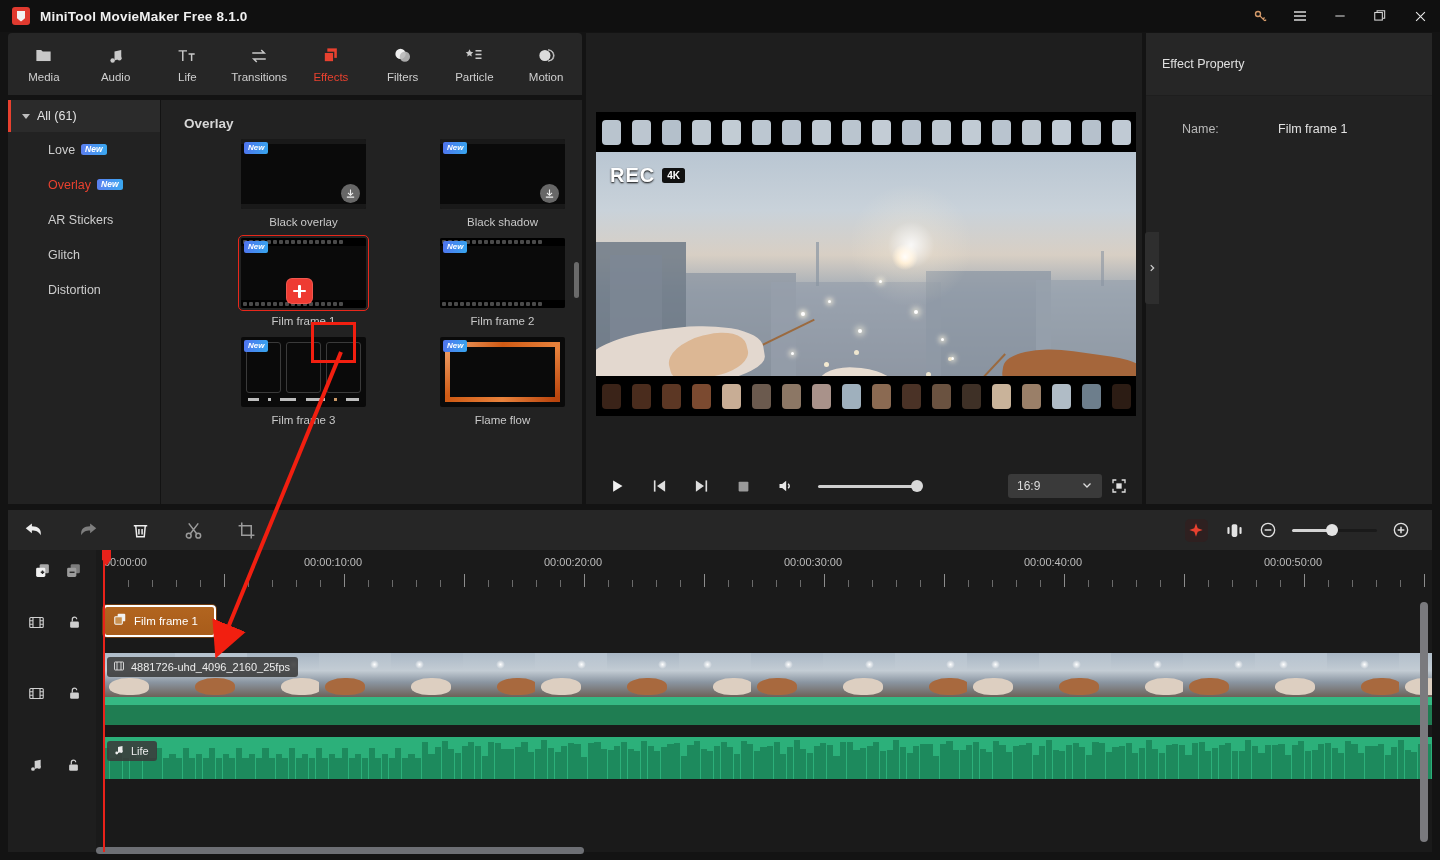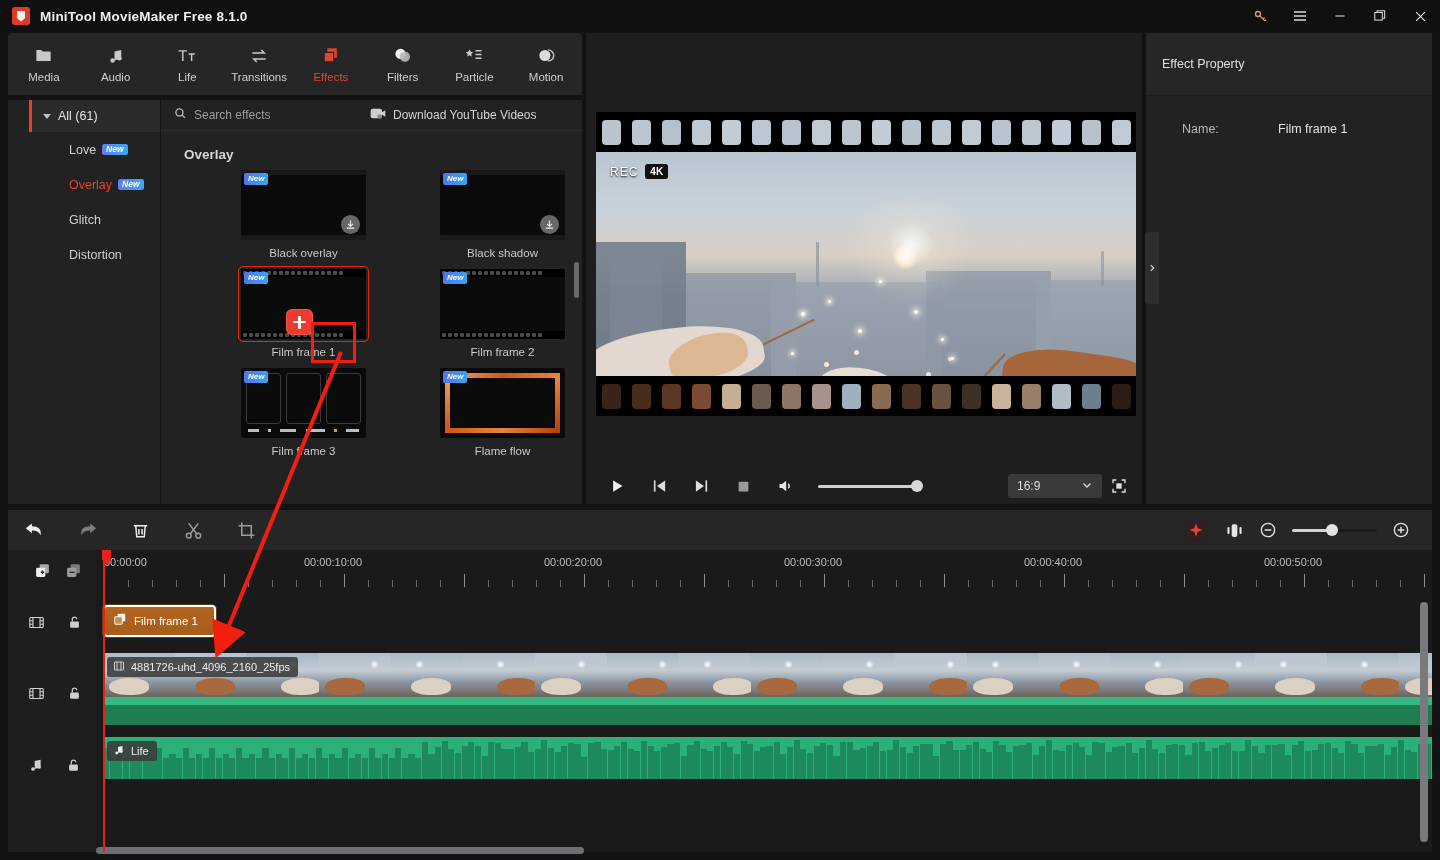--- a/index.html
+++ b/index.html
@@ -44,21 +44,21 @@
     width: 72px; height: 62px; display: flex; flex-direction: column;
     align-items: center; justify-content: center; gap: 5px; cursor: pointer;
   }
   .tool .ticon { height: 20px; display: flex; align-items: center; justify-content: center; }
   .tool .tlabel { font-size: 11.5px; color: #cfcfcf; white-space: nowrap; }
   .tool.active .tlabel { color: #e8412f; }
 
   
   .catpanel {
     position: absolute; left: 8px; top: 100px; width: 152px; height: 404px;
-    background: #222; border-radius: 0; padding-left: 21px;
+    background: #222; border-radius: 0;
   }
   .cat-all {
     height: 32px; display: flex; align-items: center; gap: 7px;
     padding-left: 14px; background: #2b2b2b; position: relative;
     font-size: 12.5px; color: #e3e3e3;
   }
   .cat-all::before {
     content: ""; position: absolute; left: 0; top: 0; width: 3px; height: 32px; background: #e8412f;
   }
   .caret { width: 0; height: 0; border-left: 4px solid transparent; border-right: 4px solid transparent; border-top: 5px solid #bdbdbd; }
@@ -132,21 +132,21 @@
   .player-head { height: 62px; background: #262626; display: flex; align-items: center; }
   .player-head .ptitle { font-size: 12.5px; color: #e0e0e0; margin-left: 12px; }
   .export-btn { margin-left: auto; margin-right: 14px; display: flex; align-items: center; gap: 8px; font-size: 13px; color: #f0f0f0; cursor: pointer; }
   .stage { position: absolute; left: 10px; top: 79px; width: 540px; height: 304px; background: #000; overflow: hidden; }
   .film-strip { position: absolute; left: 0; width: 100%; height: 40px; background: #000; display: flex; align-items: center; justify-content: space-around; }
   .film-strip.top { top: 0; }
   .film-strip.bot { bottom: 0; }
   .film-strip i { width: 19px; height: 25px; border-radius: 4px; display: block; }
   .photo { position: absolute; left: 0; right: 0; top: 40px; bottom: 40px; overflow: hidden; }
   .rec { position: absolute; left: 14px; top: 12px; z-index: 5; display: flex; align-items: center; gap: 7px; }
-  .rec-t { font-size: 12px; font-weight: normal; color: #fff; letter-spacing: 1px; text-shadow: 0 1px 2px #000; }
+  .rec-t { font-size: 20px; font-weight: bold; color: #fff; letter-spacing: 1px; text-shadow: 0 1px 2px #000; }
   .rec-4k { font-size: 10px; font-weight: bold; color: #fff; background: #111; padding: 2px 5px; border-radius: 2.5px; line-height: 1.1; }
 
   .seekrow { position: absolute; left: 10px; top: 408px; width: 540px; height: 22px; display: flex; align-items: center; }
   .seekbar { position: relative; width: 358px; height: 3px; background: #5a5a5a; border-radius: 2px; margin-left: 2px; }
   .seekbar .knob { position: absolute; left: -5px; top: -4.5px; width: 12px; height: 12px; border-radius: 50%; background: #cfcfcf; }
   .tcodes { margin-left: auto; font-size: 12.5px; white-space: nowrap; }
   .tcur { color: #e8412f; }
   .ttot { color: #eaeaea; }
   .ctrlrow { position: absolute; left: 10px; top: 438px; width: 540px; height: 30px; display: flex; align-items: center; gap: 0; }
   .pbtn { width: 42px; height: 30px; display: flex; align-items: center; justify-content: center; cursor: pointer; }
@@ -348,49 +348,31 @@
     </div>
     <div class="cat-item">
       <span>Love</span>
       <span class="tag new">New</span>
     </div>
     <div class="cat-item sel">
       <span>Overlay</span>
       <span class="tag new">New</span>
     </div>
     <div class="cat-item">
+      <span>AR Stickers</span>
+    </div>
+    <div class="cat-item">
       <span>Glitch</span>
     </div>
     <div class="cat-item">
       <span>Distortion</span>
     </div>
   </div>
 
   <div class="browser">
-    <div class="browser-top">
-      <div class="search-wrap">
-        <span>
-          <svg width="13" height="13" viewBox="0 0 24 24" fill="none" stroke="#b5b5b5" stroke-width="2.6">
-              <circle cx="10" cy="10" r="6.5"></circle>
-              <path d="M15 15l5 5"></path>
-            </svg>
-        </span>
-        <input class="search-input" value="" placeholder="Search effects" style="">
-      </div>
-      <div class="dl-yt">
-        <span>
-          <svg width="16" height="13" viewBox="0 0 24 18" fill="none">
-            <rect x="1" y="2" width="17" height="14" rx="3" fill="#cfcfcf"></rect>
-            <path d="M18 7l5-3v10l-5-3z" fill="#cfcfcf"></path>
-            <circle cx="14.5" cy="13.5" r="3.5" fill="#8a8a8a"></circle>
-          </svg>
-        </span>
-        <span>Download YouTube Videos</span>
-      </div>
-    </div>
 
     <div class="sec-title">Overlay</div>
 
     <div class="grid">
 
       <div class="cell">
         <div class="thumb">
           <span class="badge-new">New</span>
           <div style="position:absolute;left:0;top:0;width:100%;height:5px;background:#191919"></div>
           <div style="position:absolute;left:0;bottom:0;width:100%;height:5px;background:#191919"></div>

